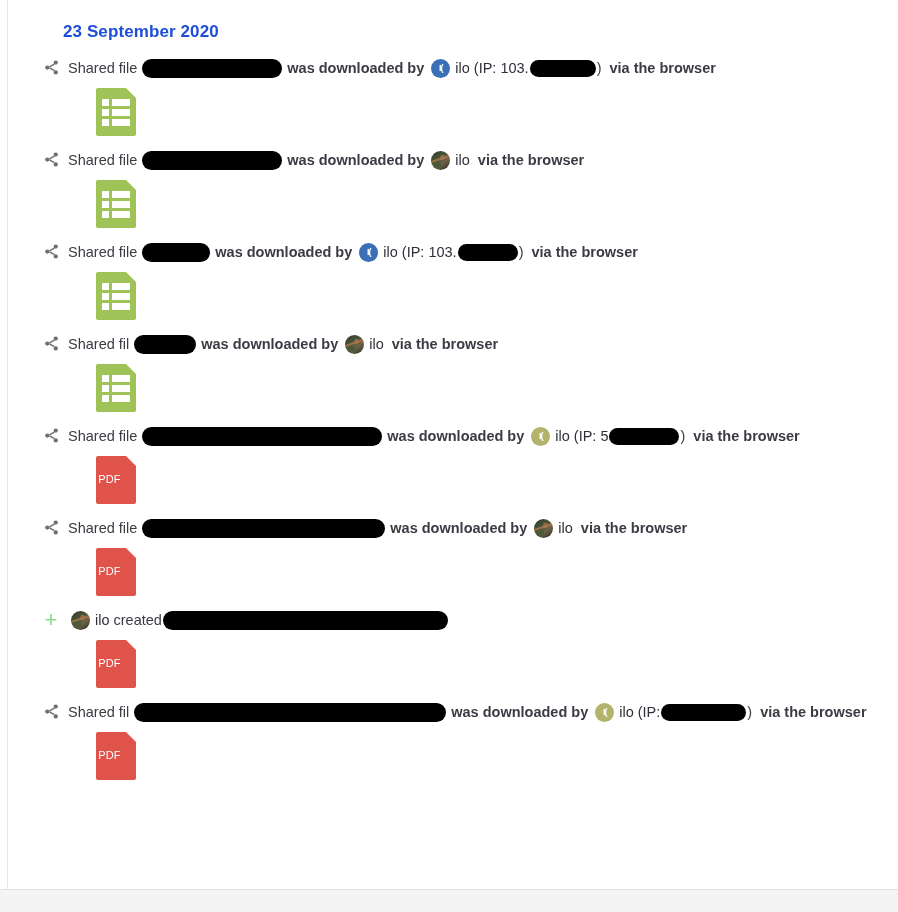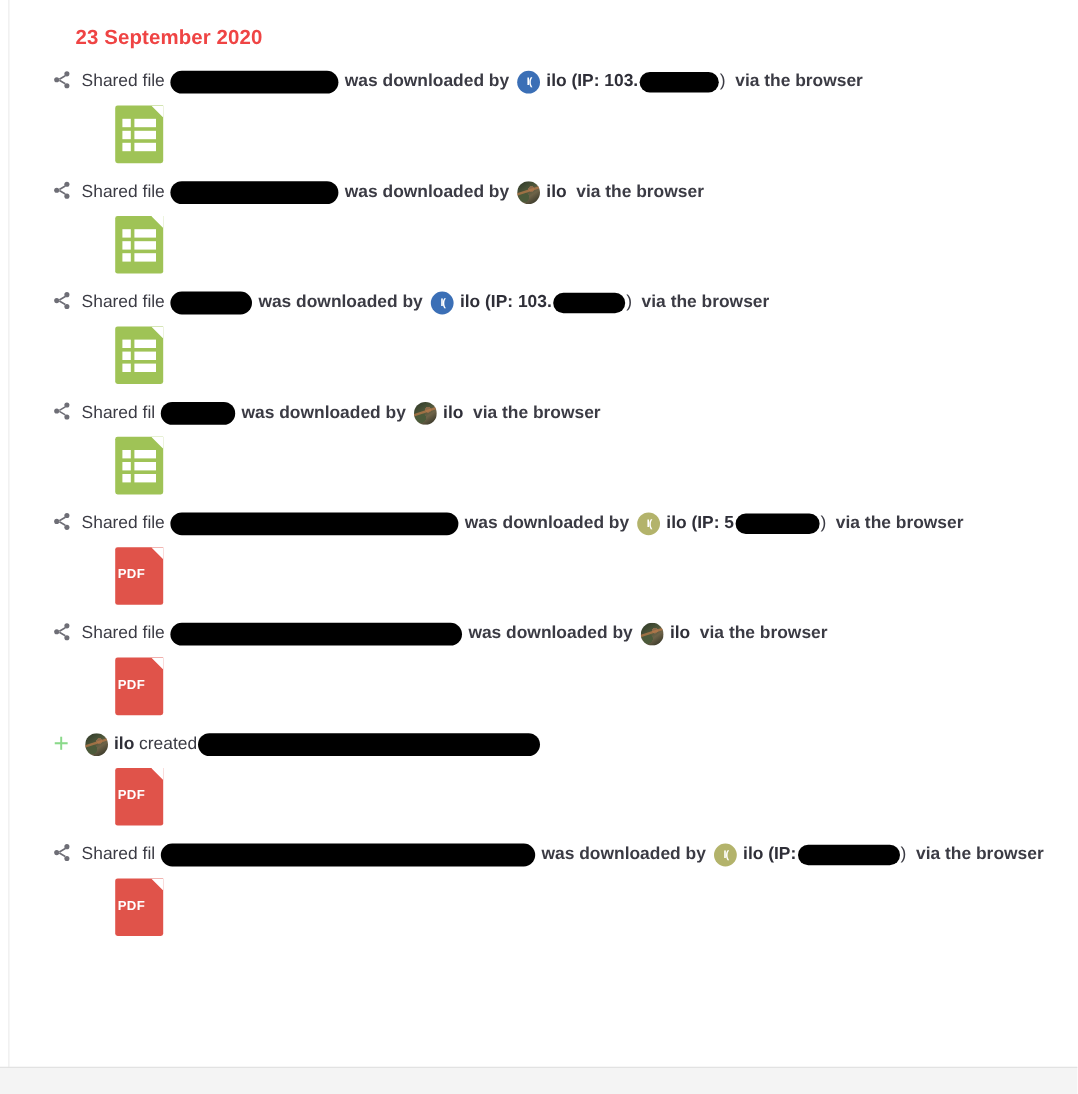--- a/index.html
+++ b/index.html
@@ -52,21 +52,21 @@
     top: 0;
     right: 0;
     bottom: 22px;
     background: #ffffff;
     overflow: hidden;
   }
 
   .day-heading {
     font-size: 17px;
     font-weight: bold;
-    color: #ef4444;
+    color: #1d4ed8;
     padding: 22px 0 6px 55px;
     letter-spacing: .1px;
   }
 
   
   .activity {
     position: relative;
     padding: 0 0 0 34px;
     margin-top: 12px;
   }
@@ -113,21 +113,21 @@
     height: 17px;
     vertical-align: middle;
     margin: 0 1px;
     flex: 0 0 auto;
   }
   .redact.tall { height: 19px; border-radius: 12px; }
 
   .txt { flex: 0 0 auto; }
   .txt.sp-l { margin-left: 4px; font-weight: bold; }
   .txt.sp-r { margin-right: 4px; }
-  .bold { font-weight: bold; color: #2f2f38; }
+  .bold { font-weight: normal; color: #2f2f38; }
 
   
   .avatar {
     width: 19px;
     height: 19px;
     border-radius: 50%;
     flex: 0 0 auto;
     margin: 0 5px 0 3px;
     display: inline-flex;
     align-items: center;
@@ -206,21 +206,21 @@
   .sheet-cell-lg { flex: 1; background: #ffffff; }
 
   .pdf-label {
     position: absolute;
     left: 0;
     right: 13px;
     top: 17px;
     text-align: center;
     color: #ffffff;
     font-size: 11px;
-    font-weight: bold;
+    font-weight: normal;
     letter-spacing: .2px;
     font-family: "Liberation Sans", sans-serif;
   }
 </style>
 </head>
 <body>
 
 <div id="page">
 
   <div class="left-rule"></div>

